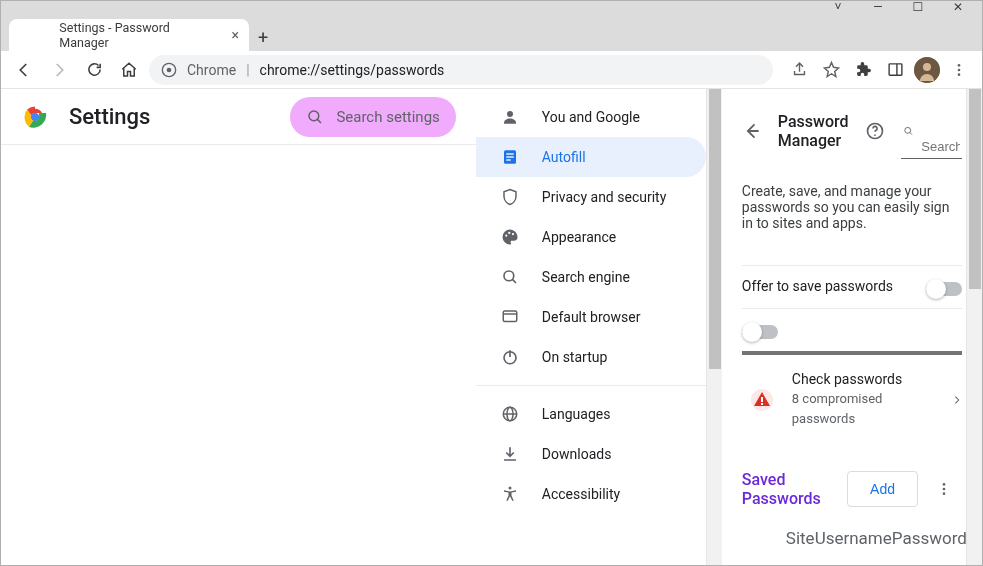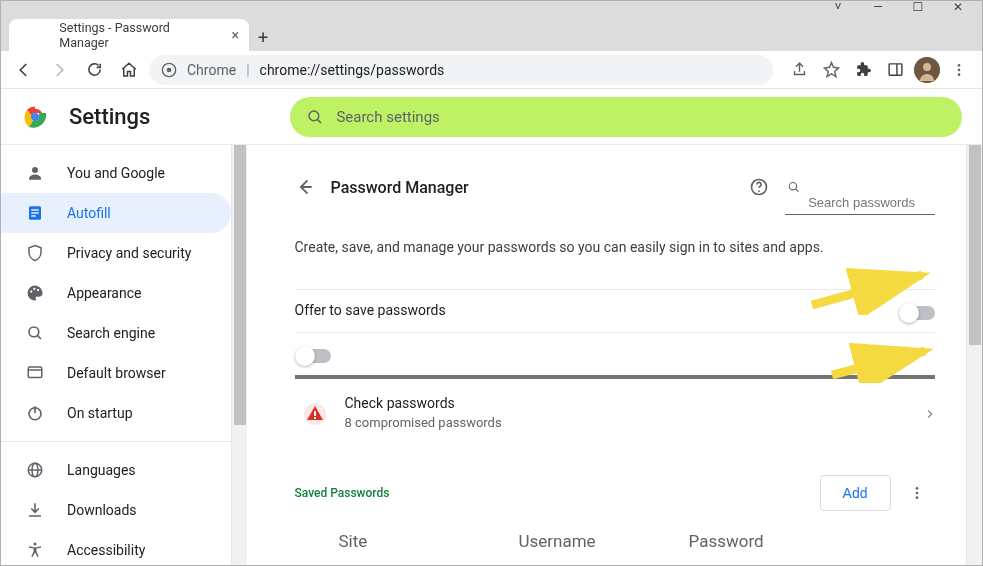--- a/index.html
+++ b/index.html
@@ -13,25 +13,25 @@
   .newtab { width: 28px; height: 28px; display:flex; align-items:center; justify-content:center; color:#3c3c3c; font-size:18px; }
   .toolbar { height: 38px; background:#fff; border-bottom:1px solid #e4e4e4; display:flex; align-items:center; padding:0 8px; gap:5px; }
   .toolbtn { width:30px; height:30px; display:flex; align-items:center; justify-content:center; border-radius:50%; color:#5f6368; cursor:pointer; }
   .toolbtn.disabled { color:#b8b8b8; }
   .omnibox { flex:1; height:30px; background:#f1f3f4; border-radius:15px; display:flex; align-items:center; padding:0 12px; gap:10px; color:#202124; font-size:14px; }
   .omnibox .host { color:#5f6368; }
   .omnibox .sep { color:#9aa0a6; }
   .right-icons { display:flex; align-items:center; gap:2px; margin-left:6px; }
   .avatar { width:26px; height:26px; border-radius:50%; background:#8b6f47; display:flex; align-items:center; justify-content:center; overflow:hidden; }
   
-  .app { display:flex; flex-direction:column; height: calc(566px - 14px - 36px - 38px - 2px); }
+  .app { display:flex; flex-direction:row; height: calc(566px - 14px - 36px - 38px - 2px); }
   .appbar { height:56px; display:flex; align-items:center; padding:0 20px; gap:20px; border-bottom:1px solid #e8eaed; }
   .chrome-logo { width:28px; height:28px; }
   .appbar h1 { font-size:22px; font-weight:500; color:#202124; }
-  .searchbox { margin-left: 120px; flex:1; max-width:680px; height:40px; background:#bef264; border-radius:20px; display:flex; align-items:center; padding:0 16px; gap:12px; color:#5f6368; font-size:15px; }
+  .searchbox { margin-left: 120px; flex:1; max-width:680px; height:40px; background:#f0abfc; border-radius:20px; display:flex; align-items:center; padding:0 16px; gap:12px; color:#5f6368; font-size:15px; }
   
   .body { flex:1; display:flex; overflow:hidden; }
   .sidebar { width:246px; padding-top:8px; overflow-y:auto; position:relative; }
   .sbitem { height:40px; display:flex; align-items:center; padding-left:24px; gap:22px; font-size:14px; color:#202124; border-radius:0 20px 20px 0; margin-right:16px; cursor:pointer; }
   .sbitem.active { background:#e8f0fe; color:#1a73e8; }
   .sbitem.active .sb-icon { color:#1a73e8; }
   .sb-icon { width:20px; height:20px; color:#5f6368; display:flex; align-items:center; justify-content:center; }
   .sb-divider { height:1px; background:#e8eaed; margin: 8px 16px 8px 0; }
   
   .content-wrap { flex:1; background:#fff; overflow-y:auto; position:relative; }
@@ -51,21 +51,21 @@
   .row-sub { font-size:13px; color:#5f6368; line-height:1.5; }
   .toggle { width:36px; height:14px; background:#bdc1c6; border-radius:7px; margin-top:4px; position:relative; cursor:pointer; flex-shrink:0; }
   .toggle::after { content:''; position:absolute; left:0; top:-3px; width:20px; height:20px; background:#fff; border-radius:50%; box-shadow:0 1px 3px rgba(0,0,0,.3); }
   
   .checkrow { display:flex; align-items:center; gap:18px; padding:16px 0 16px 8px; border-top:4px solid #737373; cursor:pointer; }
   .warn-icon { width:24px; height:24px; color:#d93025; }
   .checkrow .txt { flex:1; }
   .checkrow .chev { color:#5f6368; }
   
   .saved-header { display:flex; align-items:center; justify-content:space-between; padding-top:26px; }
-  .saved-header h3 { font-size:12px; font-weight:500; color:#15803d; }
+  .saved-header h3 { font-size:16px; font-weight:500; color:#6d28d9; }
   .addbtn { height:36px; padding: 0 22px; border:1px solid #dadce0; border-radius:4px; background:#fff; color:#1a73e8; font-size:14px; font-weight:500; cursor:pointer; }
   .more { width:36px; height:36px; display:flex; align-items:center; justify-content:center; color:#5f6368; cursor:pointer; }
   
   .cols { display:flex; padding: 20px 0 8px 44px; font-size:17px; color:#5f6368; }
   .cols > div:nth-child(1){ width:180px; }
   .cols > div:nth-child(2){ width:170px; }
   .cols > div:nth-child(3){ flex:1; }
   
   .scrollbar-track { position:absolute; right:0; top:0; width:16px; height:100%; background:#f1f1f1; border-left:1px solid #e6e6e6; }
   .scrollbar-thumb { position:absolute; left:2px; width:12px; background:#c1c1c1; border-radius:0; }

